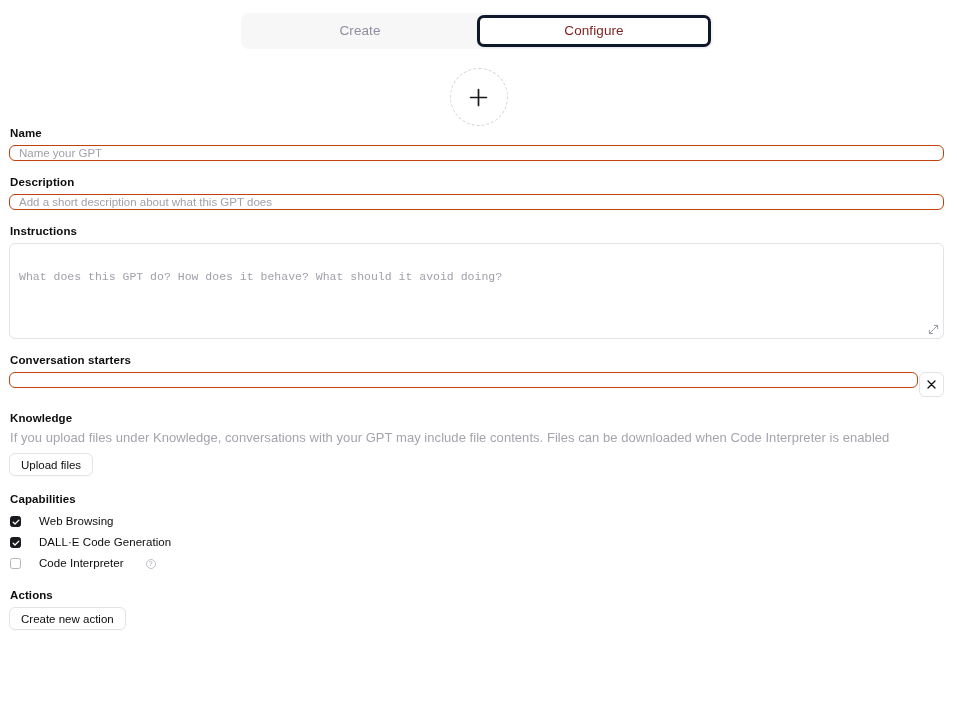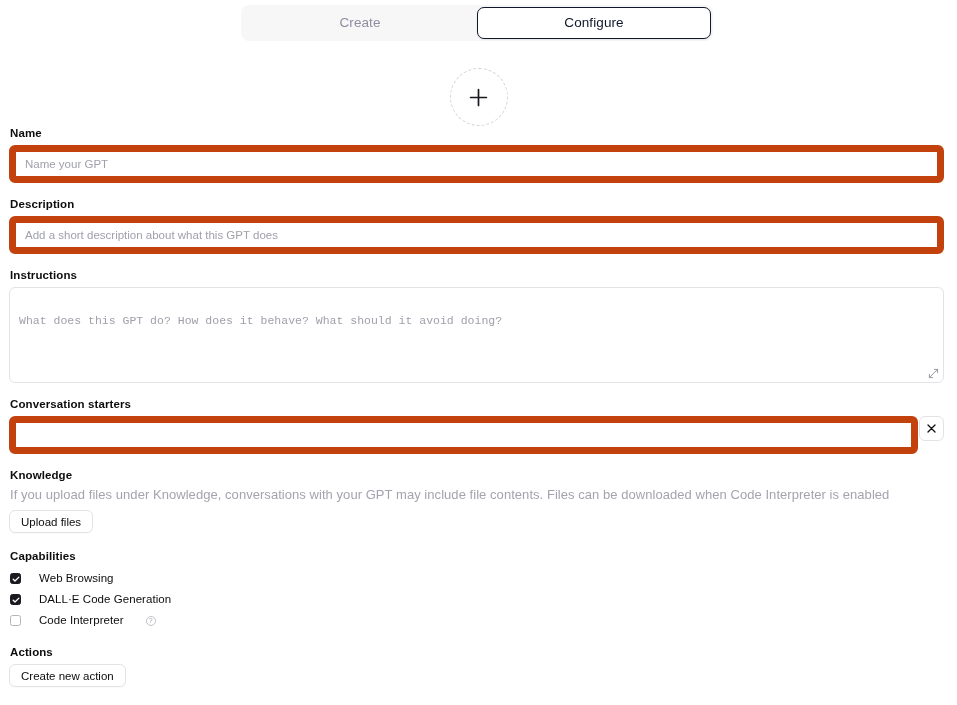--- a/index.html
+++ b/index.html
@@ -16,21 +16,21 @@
     color: #0d0d0d;
     overflow: hidden;
     position: relative;
     -webkit-font-smoothing: antialiased;
   }
 
   
   .tabbar-wrap {
     position: absolute;
     left: 241px;
-    top: 5px;
+    top: 13px;
     width: 472px;
     height: 36px;
   }
   .segmented {
     display: flex;
     width: 100%;
     height: 36px;
     background: #f7f7f8;
     border-radius: 8px;
     padding: 2px;
@@ -46,22 +46,22 @@
     cursor: pointer;
     user-select: none;
     border: 1px solid transparent;
     background: transparent;
     font-family: inherit;
     letter-spacing: 0.1px;
   }
   .seg-tab.inactive { color: #8e8ea0; }
   .seg-tab.active {
     background: #ffffff;
-    color: #0f172a;
-    border: 1px solid #0f172a;
+    color: #7f1d1d;
+    border: 3px solid #0f172a;
     box-shadow: 0 1px 2px rgba(0,0,0,0.06), 0 0 2px rgba(0,0,0,0.03);
   }
 
   
   .avatar-row {
     position: absolute;
     left: 0;
     top: 68px;
     width: 957px;
     display: flex;
@@ -94,22 +94,22 @@
     color: #0d0d0d;
     letter-spacing: 0.1px;
     margin: 0 0 5px 1px;
     line-height: 14px;
   }
   .section-gap { height: 14px; }
 
   .txt-input {
     display: block;
     width: 100%;
-    height: 38px;
-    border: 7px solid #c2410c;
+    height: 16px;
+    border: 1px solid #c2410c;
     border-radius: 6px;
     background: #ffffff;
     padding: 0 9px;
     font-size: 11.5px;
     font-family: inherit;
     color: #0d0d0d;
     outline: none;
   }
   .txt-input::placeholder { color: #a0a0ab; }
 

